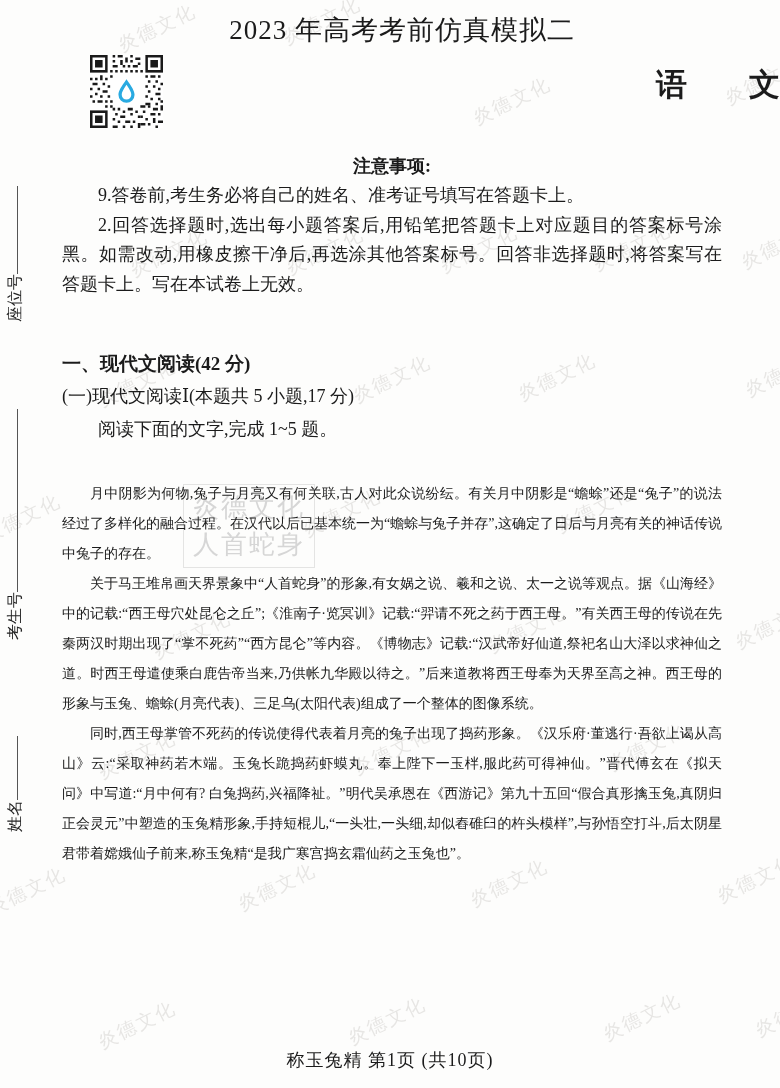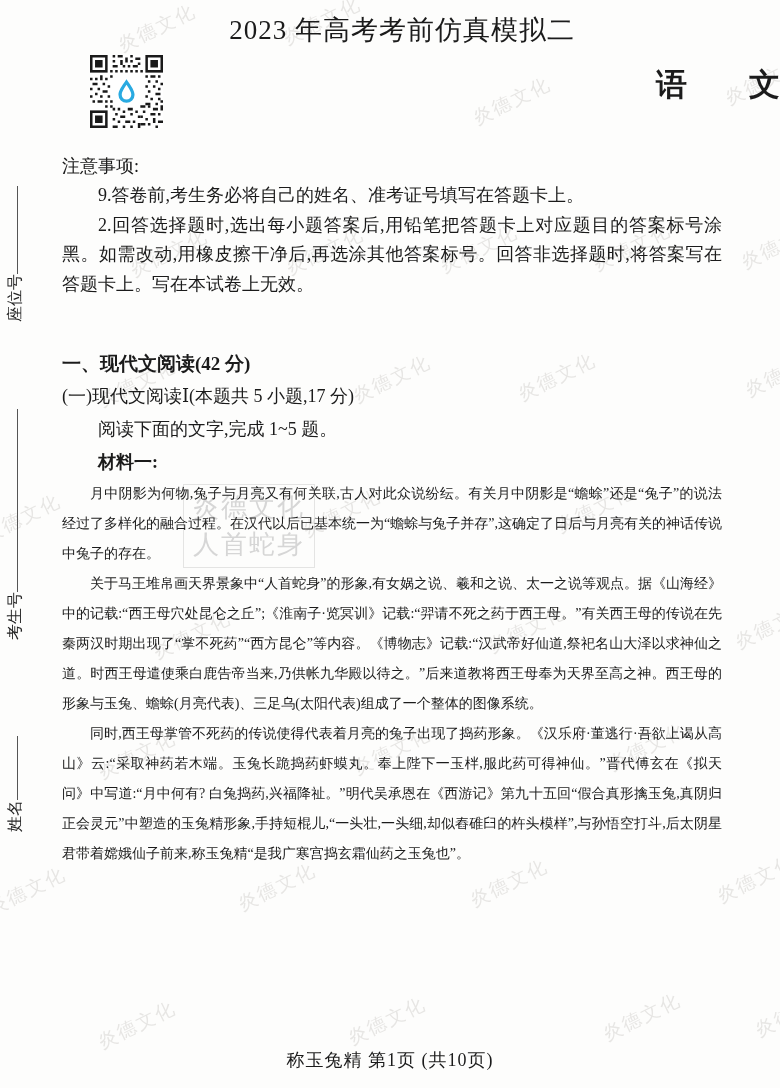--- a/index.html
+++ b/index.html
@@ -21,21 +21,21 @@
   }
   
   .hdr-title { position:absolute; top:12px; left:0; width:100%; text-align:center;
     font-size:27px; letter-spacing:1px;margin-left:12px; }
   .hdr-subject { position:absolute; top:64px; left:0; width:100%; text-align:right;
     font-size:31px; font-weight:bold; }
   .qr { position:absolute; left:90px; top:55px; width:73px; height:73px; }
   
   .notice { position:absolute; left:62px; top:152px; width:660px;
     font-size:18px; line-height:29.4px; }
-  .notice-heading { font-weight:normal; }
+  .notice-heading { font-weight:bold;text-align:center; }
   .notice p { margin:0; text-indent:2em; text-align:justify; }
   
   .section { position:absolute; left:62px; top:347px; width:660px;
     font-size:18px; line-height:33px; }
   .h-main { font-weight:bold; font-size:19px; }
   .indent { text-indent:2em; }
   .material { font-weight:bold; }
   
   .bodytext { position:absolute; left:62px; top:479px; width:660px;
     font-size:14px; line-height:30px; text-align:justify; }
@@ -117,21 +117,20 @@
 <div class="notice">
   <div class="notice-heading">注意事项:</div>
   <p>9.答卷前,考生务必将自己的姓名、准考证号填写在答题卡上。</p>
   <p>2.回答选择题时,选出每小题答案后,用铅笔把答题卡上对应题目的答案标号涂黑。如需改动,用橡皮擦干净后,再选涂其他答案标号。回答非选择题时,将答案写在答题卡上。写在本试卷上无效。</p>
 </div>
 
 <div class="section">
   <div class="h-main">一、现代文阅读(42 分)</div>
   <div>(一)现代文阅读Ⅰ(本题共 5 小题,17 分)</div>
   <div class="indent">阅读下面的文字,完成 1~5 题。</div>
-  <div class="indent material">材料一:</div>
 </div>
 
 <div class="bodytext">
   <p>月中阴影为何物,兔子与月亮又有何关联,古人对此众说纷纭。有关月中阴影是“蟾蜍”还是“兔子”的说法经过了多样化的融合过程。在汉代以后已基本统一为“蟾蜍与兔子并存”,这确定了日后与月亮有关的神话传说中兔子的存在。</p>
   <p>关于马王堆帛画天界景象中“人首蛇身”的形象,有女娲之说、羲和之说、太一之说等观点。据《山海经》中的记载:“西王母穴处昆仑之丘”;《淮南子·览冥训》记载:“羿请不死之药于西王母。”有关西王母的传说在先秦两汉时期出现了“掌不死药”“西方昆仑”等内容。《博物志》记载:“汉武帝好仙道,祭祀名山大泽以求神仙之道。时西王母遣使乘白鹿告帝当来,乃供帐九华殿以待之。”后来道教将西王母奉为天界至高之神。西王母的形象与玉兔、蟾蜍(月亮代表)、三足乌(太阳代表)组成了一个整体的图像系统。</p>
   <p>同时,西王母掌管不死药的传说使得代表着月亮的兔子出现了捣药形象。《汉乐府·董逃行·吾欲上谒从高山》云:“采取神药若木端。玉兔长跪捣药虾蟆丸。奉上陛下一玉柈,服此药可得神仙。”晋代傅玄在《拟天问》中写道:“月中何有? 白兔捣药,兴福降祉。”明代吴承恩在《西游记》第九十五回“假合真形擒玉兔,真阴归正会灵元”中塑造的玉兔精形象,手持短棍儿,“一头壮,一头细,却似舂碓臼的杵头模样”,与孙悟空打斗,后太阴星君带着嫦娥仙子前来,称玉兔精“是我广寒宫捣玄霜仙药之玉兔也”。</p>
 </div>
 
 <div class="side-label" style="top:300px; width:138px;">
   <span>座位号</span><span class="blank blank-seat"></span>

